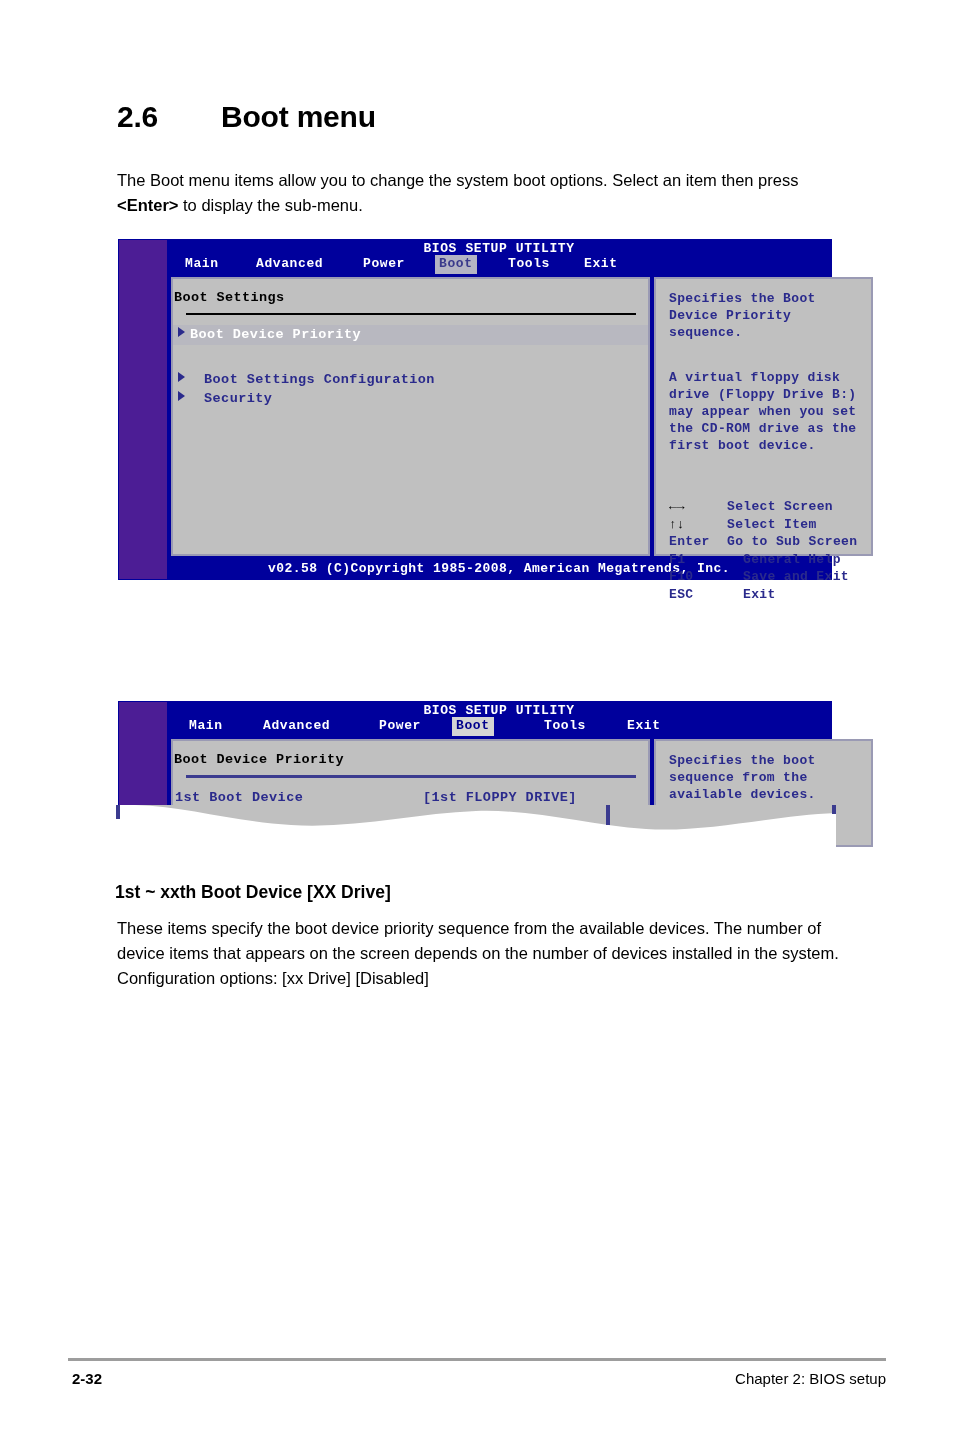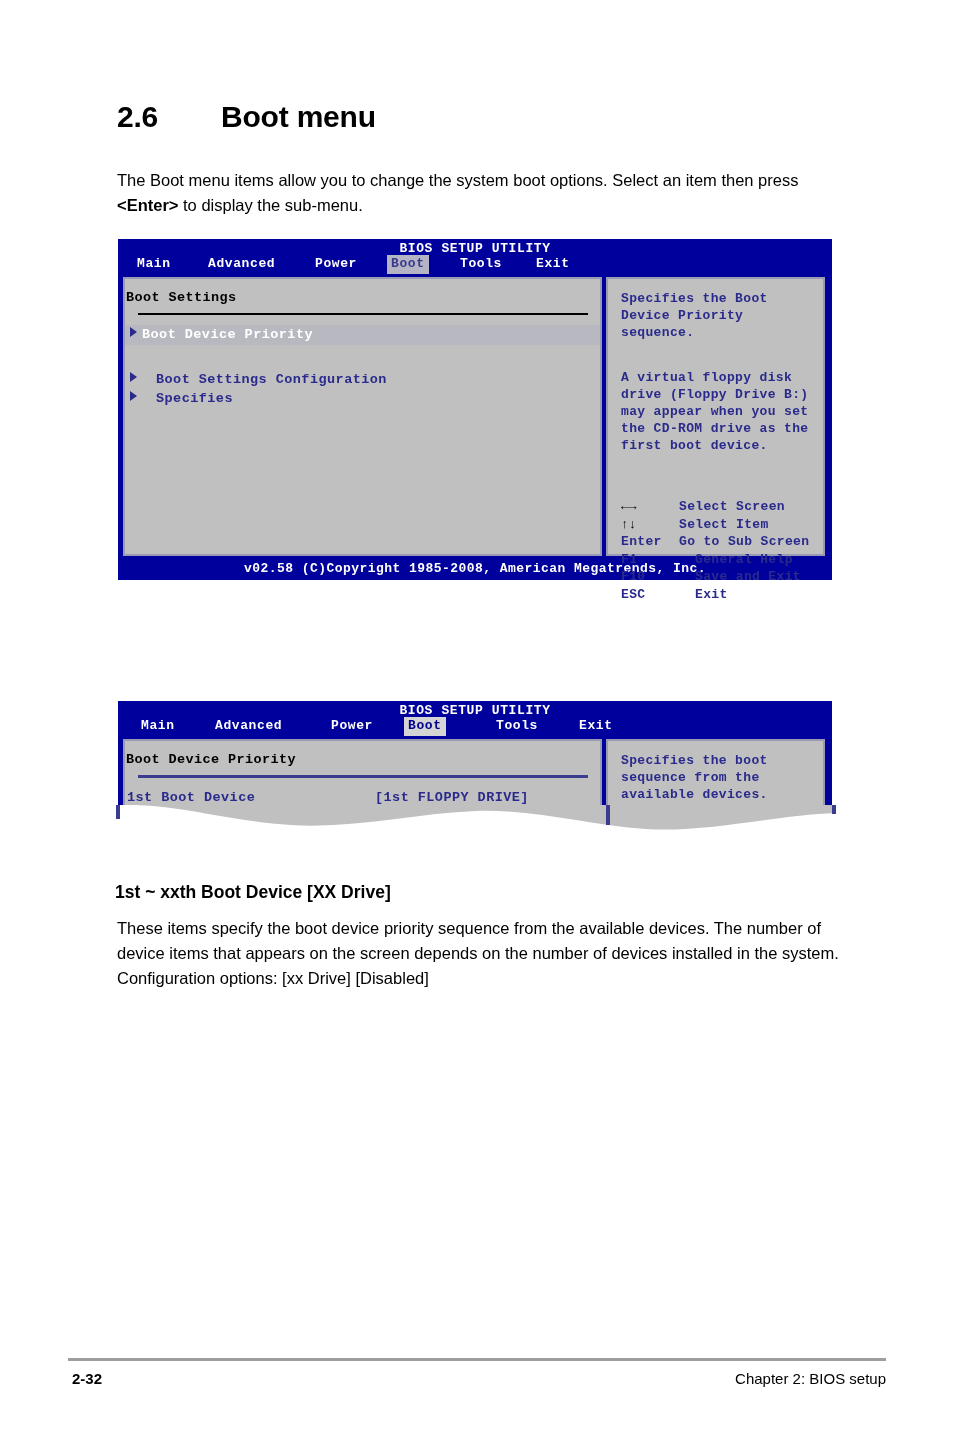--- a/index.html
+++ b/index.html
@@ -60,24 +60,25 @@
     font-weight: bold;
     white-space: nowrap;
   }
   #sub-heading { left: 115px; top: 882px; }
 
   #body-text-2 { left: 117px; top: 916px; width: 730px; }
 
   
   .bios {
     position: absolute;
-    background: #be185d;
+    background: #4c1d95;
     font-family: "Liberation Mono", "DejaVu Sans Mono", monospace;
     border: 1px solid #00009c;
     box-sizing: border-box;
+    padding-left: 48px;
   }
   .bios-titlebar {
     position: relative;
     height: 34px;
     background: #00009c;
   }
   .bios-title {
     position: absolute;
     top: 1px;
     left: 0;
@@ -308,21 +309,21 @@
 
         <div class="item-row highlight" style="margin-top:10px; padding:1px 0 2px 5px;">
           <span class="arrow-glyph"></span><span>Boot Device Priority</span>
         </div>
 
         <div class="item-row" style="margin-top:26px; padding-left:5px;">
           <span class="arrow-glyph"></span><span style="display:inline-block;width:14px;"></span><span>Boot Settings Configuration</span>
         </div>
 
         <div class="item-row" style="margin-top:2px; padding-left:5px;">
-          <span class="arrow-glyph"></span><span style="display:inline-block;width:14px;"></span><span>Specifies</span>
+          <span class="arrow-glyph"></span><span style="display:inline-block;width:14px;"></span><span>Security</span>
         </div>
       </div>
 
       <div class="panel panel-right">
         <div class="help-text" style="width:190px;">Specifies the Boot Device Priority sequence.</div>
         <div class="help-gap"></div>
         <div class="help-text" style="width:196px;">A virtual floppy disk drive (Floppy Drive B:) may appear when you set the CD-ROM drive as the first boot device.</div>
 
         <div class="legend" style="margin-top:44px;">
           <div class="legend-row">

